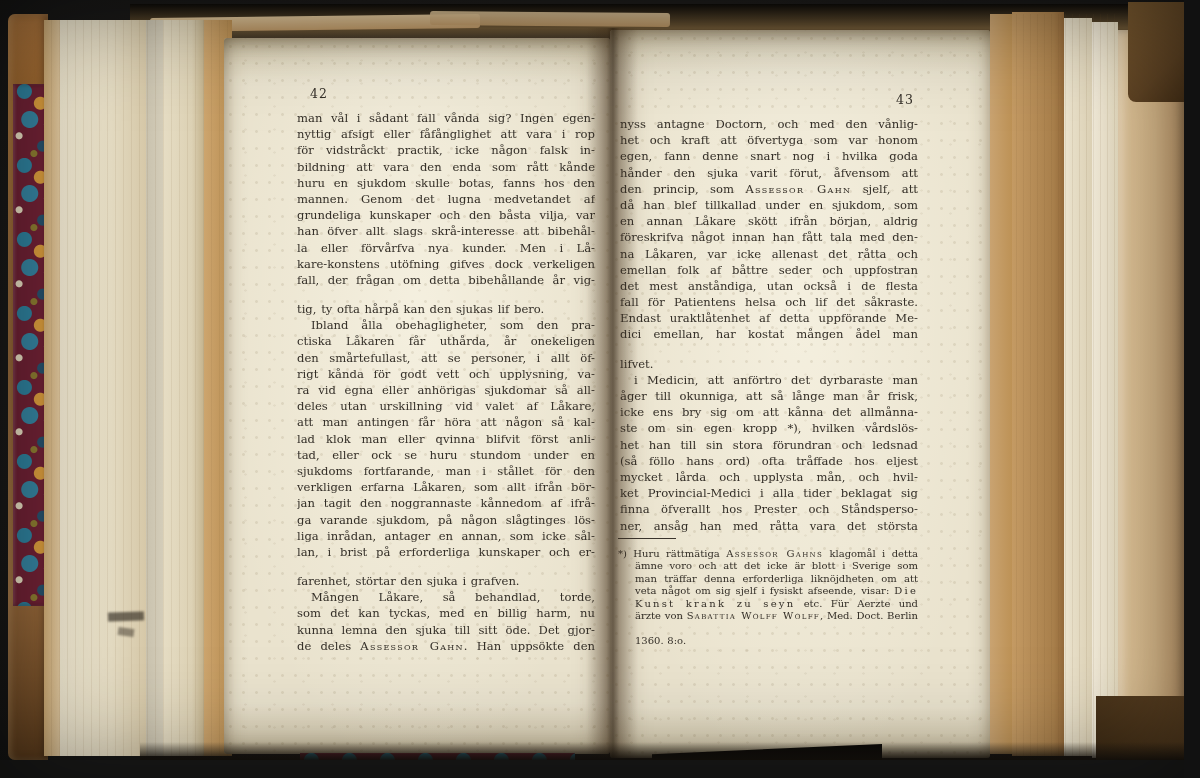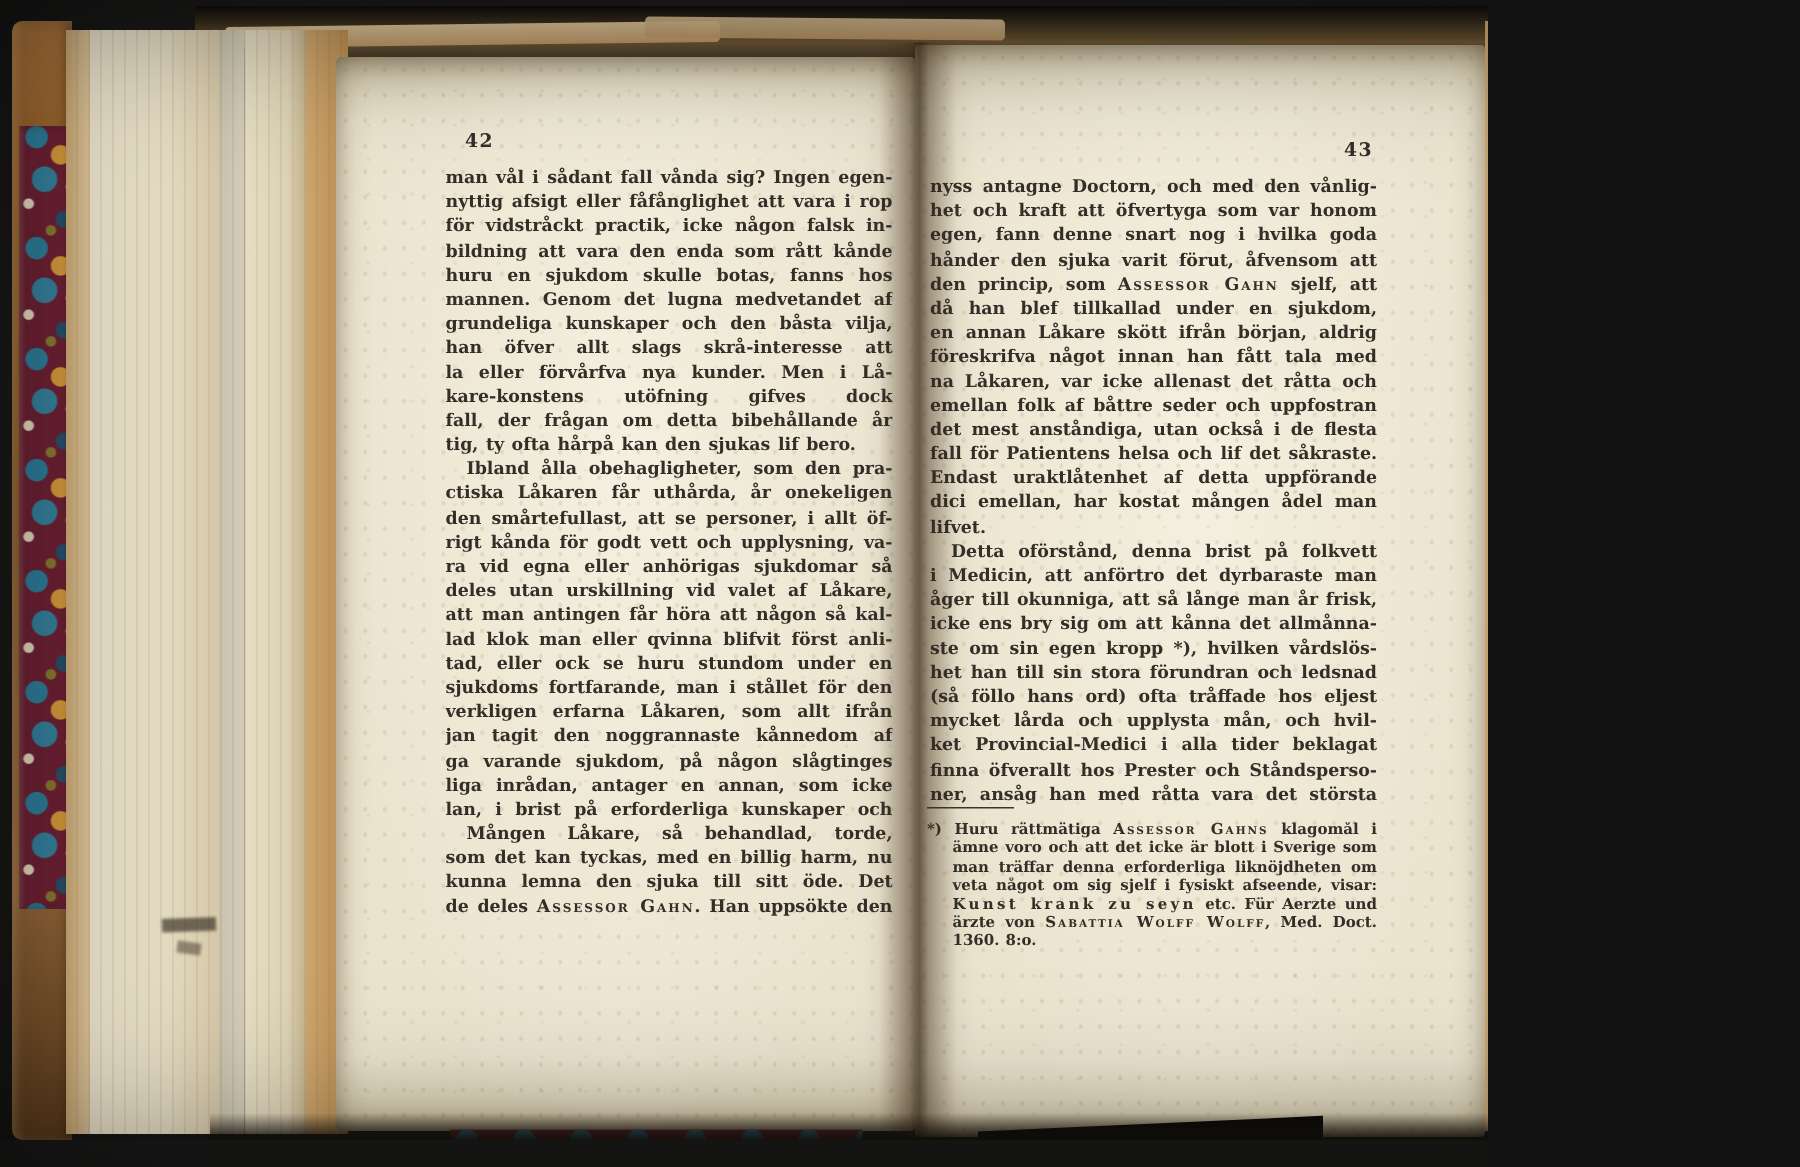--- a/index.html
+++ b/index.html
@@ -1,18 +1,18 @@
 <!DOCTYPE html>
 <html><head>
 <meta charset="utf-8">
 <style>
   html,body{margin:0;padding:0;background:#111;}
-  .photo{position:relative;width:992px;height:778px;overflow:hidden;
+  .photo{position:relative;width:1184px;height:778px;overflow:hidden;
     background:radial-gradient(ellipse at 52% 45%, #272624 0%, #1b1a19 70%, #141413 100%);
-    font-family:"DejaVu Serif", serif;font-weight:bold;}
+    font-family:"DejaVu Serif", serif;}
   .abs{position:absolute;}
 
   
   .spine-left{left:8px;top:14px;width:40px;height:746px;border-radius:7px 0 0 7px;
     background:linear-gradient(180deg,#b0773e 0%,#9c672f 10%,#8a5a2c 45%,#96683a 78%,#5c3c1c 100%);
     box-shadow:inset 3px 0 6px rgba(255,220,160,.25), inset -4px 0 8px rgba(0,0,0,.35);}
   .marble{background-color:#6e2134;background-image:
     radial-gradient(circle at 30% 10%, #2e7f9b 0 7px, rgba(0,0,0,0) 8px),
     radial-gradient(circle at 72% 26%, #d79a3c 0 6px, rgba(0,0,0,0) 7px),
     radial-gradient(circle at 44% 48%, #35829e 0 8px, rgba(0,0,0,0) 9px),
@@ -85,21 +85,21 @@
   
   .ink{color:#332e27;}
   .pageno{font-size:12.5px;letter-spacing:1px;}
   .pn-l{left:86px;top:48px;}
   .pn-r{left:286px;top:62px;}
   .body-text{font-size:11.6px;line-height:16.2px;word-spacing:1px;}
   .bt-l{left:73px;top:72px;width:298px;}
   .bt-r{left:10px;top:86px;width:298px;}
   .line{text-align:justify;text-align-last:justify;height:16.2px;overflow:hidden;}
   .footnote .line{height:12.4px;}
-  .endline{text-align-last:left;}
+  .endline{text-align-last:left;margin-top:13px;}
   .para.indent .line:first-child{text-indent:14px;}
   .para.hang .line{padding-left:17px;}
   .para.hang .line:first-child{padding-left:0;}
   .sc{font-variant:small-caps;letter-spacing:1.3px;}
   .sp{letter-spacing:2.2px;}
   .fn-rule{left:8px;top:508px;width:58px;height:1px;background:#3a342c;}
   .footnote{left:8px;top:518px;width:300px;font-size:10px;line-height:12.4px;word-spacing:.5px;}
 
   .vignette{left:0;top:0;width:1200px;height:778px;pointer-events:none;
     box-shadow:inset 0 0 110px rgba(0,0,0,.5);}
@@ -162,20 +162,21 @@
           <div class="line">deles utan urskillning vid valet af Låkare,</div>
           <div class="line">att man antingen får höra att någon så kal-</div>
           <div class="line">lad klok man eller qvinna blifvit först anli-</div>
           <div class="line">tad, eller ock se huru stundom under en</div>
           <div class="line">sjukdoms fortfarande, man i stållet för den</div>
           <div class="line">verkligen erfarna Låkaren, som allt ifrån bör-</div>
           <div class="line">jan tagit den noggrannaste kånnedom af ifrå-</div>
           <div class="line">ga varande sjukdom, på någon slågtinges lös-</div>
           <div class="line">liga inrådan, antager en annan, som icke sål-</div>
           <div class="line">lan, i brist på erforderliga kunskaper och er-</div>
+          <div class="line endline">farenhet, störtar den sjuka i grafven.</div>
         </div>
         <div class="para indent">
           <div class="line">Mången Låkare, så behandlad, torde,</div>
           <div class="line">som det kan tyckas, med en billig harm, nu</div>
           <div class="line">kunna lemna den sjuka till sitt öde. Det gjor-</div>
           <div class="line"><span>de deles </span><span class="sc">Assessor Gahn</span><span>. Han uppsökte den</span></div>
         </div>
       </div>
   </div>
 
@@ -194,21 +195,20 @@
           <div class="line">föreskrifva något innan han fått tala med den-</div>
           <div class="line">na Låkaren, var icke allenast det råtta och</div>
           <div class="line">emellan folk af båttre seder och uppfostran</div>
           <div class="line">det mest anståndiga, utan också i de flesta</div>
           <div class="line">fall för Patientens helsa och lif det såkraste.</div>
           <div class="line">Endast uraktlåtenhet af detta uppförande Me-</div>
           <div class="line">dici emellan, har kostat mången ådel man</div>
           <div class="line endline">lifvet.</div>
         </div>
         <div class="para indent">
-          <div class="line">Detta oförstånd, denna brist på folkvett</div>
           <div class="line">i Medicin, att anförtro det dyrbaraste man</div>
           <div class="line">åger till okunniga, att så långe man år frisk,</div>
           <div class="line">icke ens bry sig om att kånna det allmånna-</div>
           <div class="line">ste om sin egen kropp *), hvilken vårdslös-</div>
           <div class="line">het han till sin stora förundran och ledsnad</div>
           <div class="line">(så föllo hans ord) ofta tråffade hos eljest</div>
           <div class="line">mycket lårda och upplysta mån, och hvil-</div>
           <div class="line">ket Provincial-Medici i alla tider beklagat sig</div>
           <div class="line">finna öfverallt hos Prester och Ståndsperso-</div>
           <div class="line">ner, ansåg han med råtta vara det största</div>

